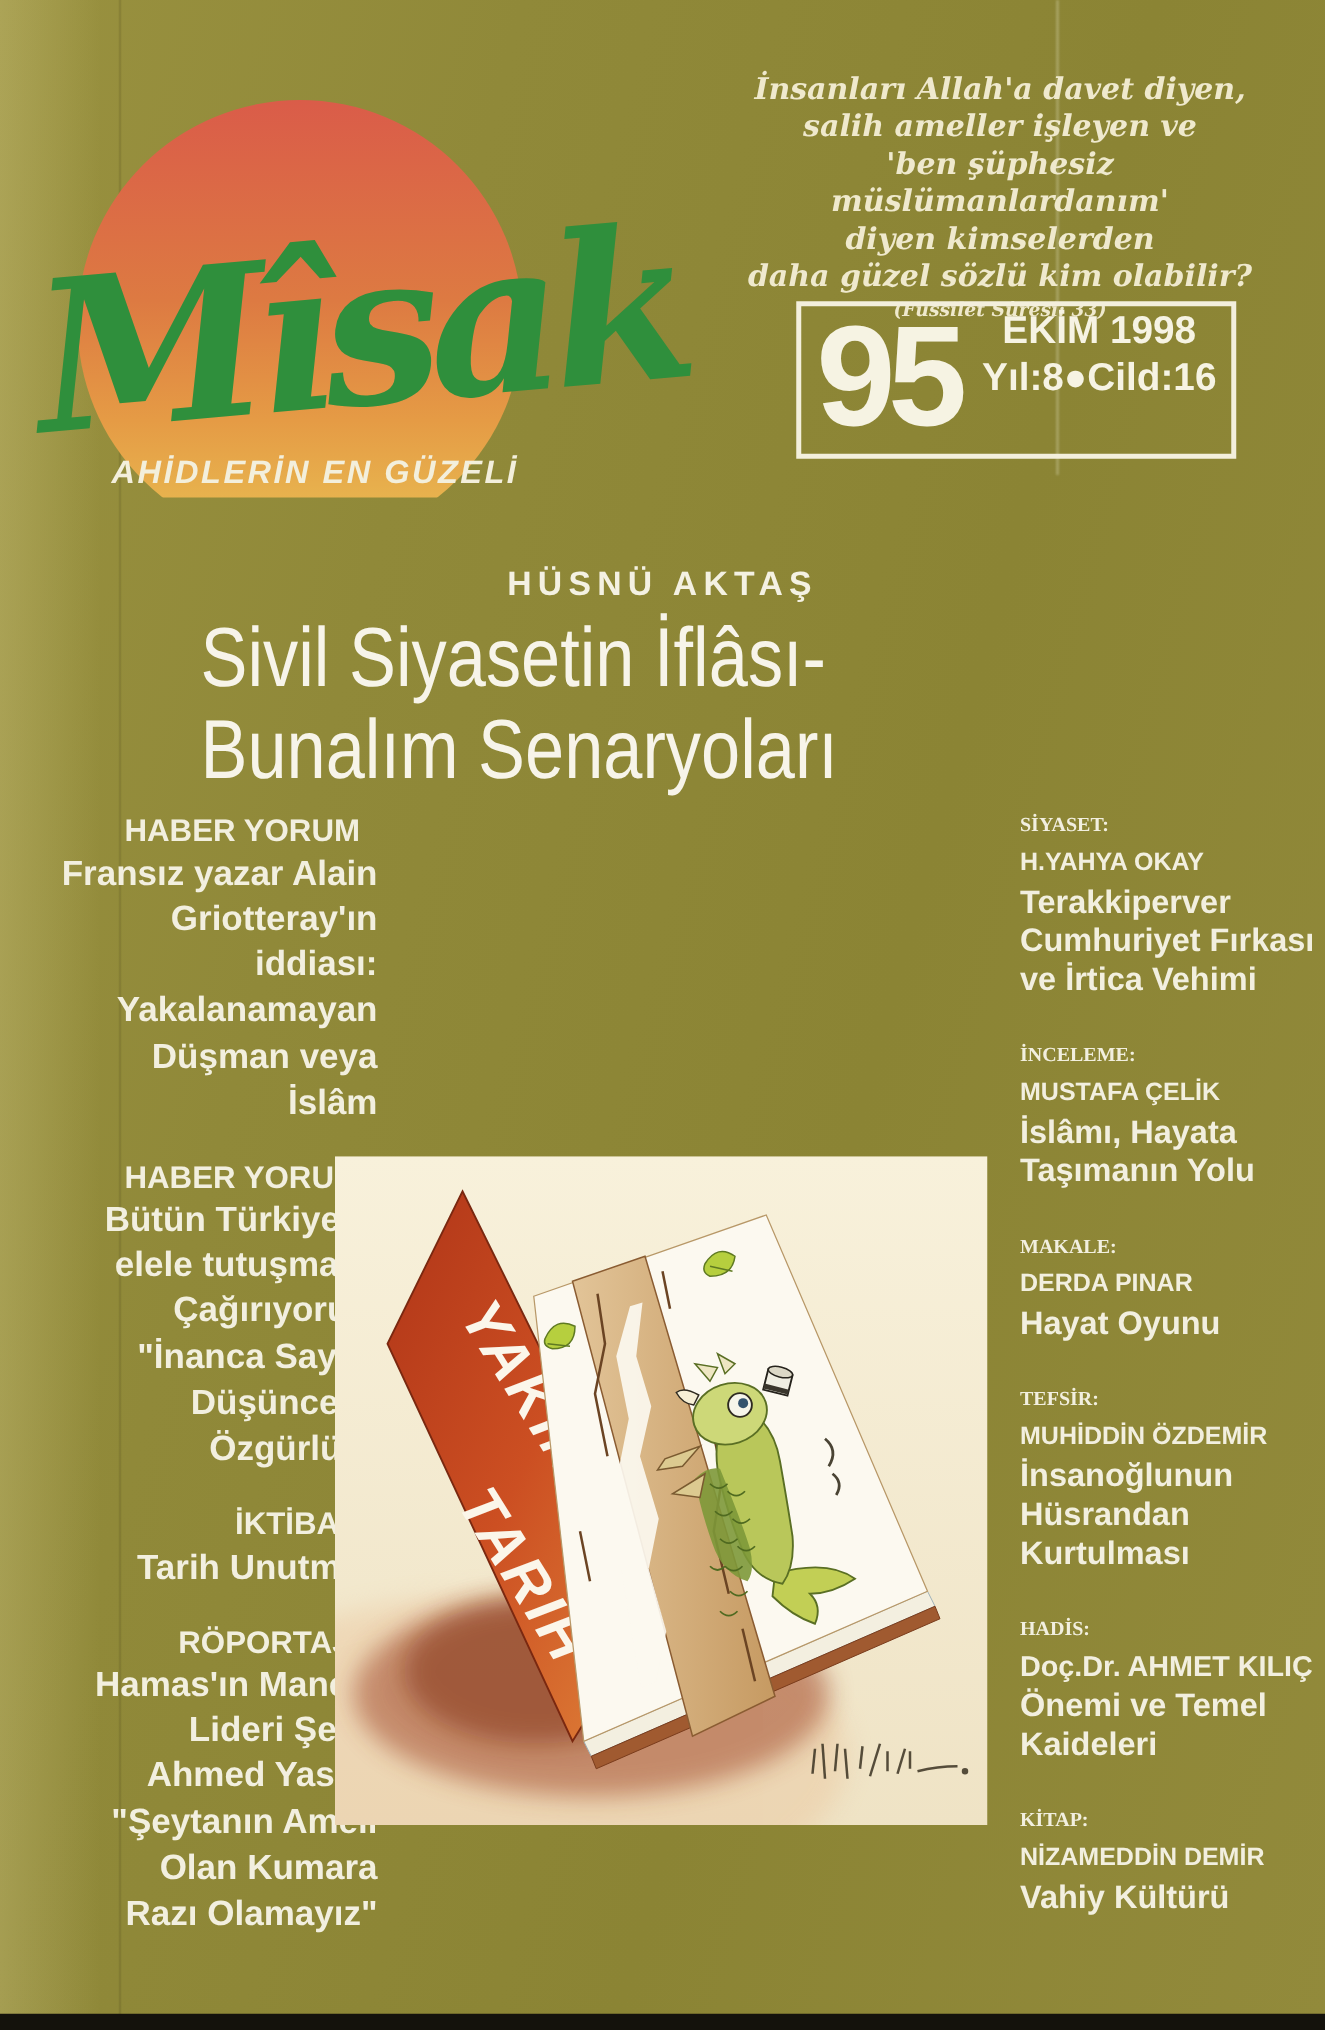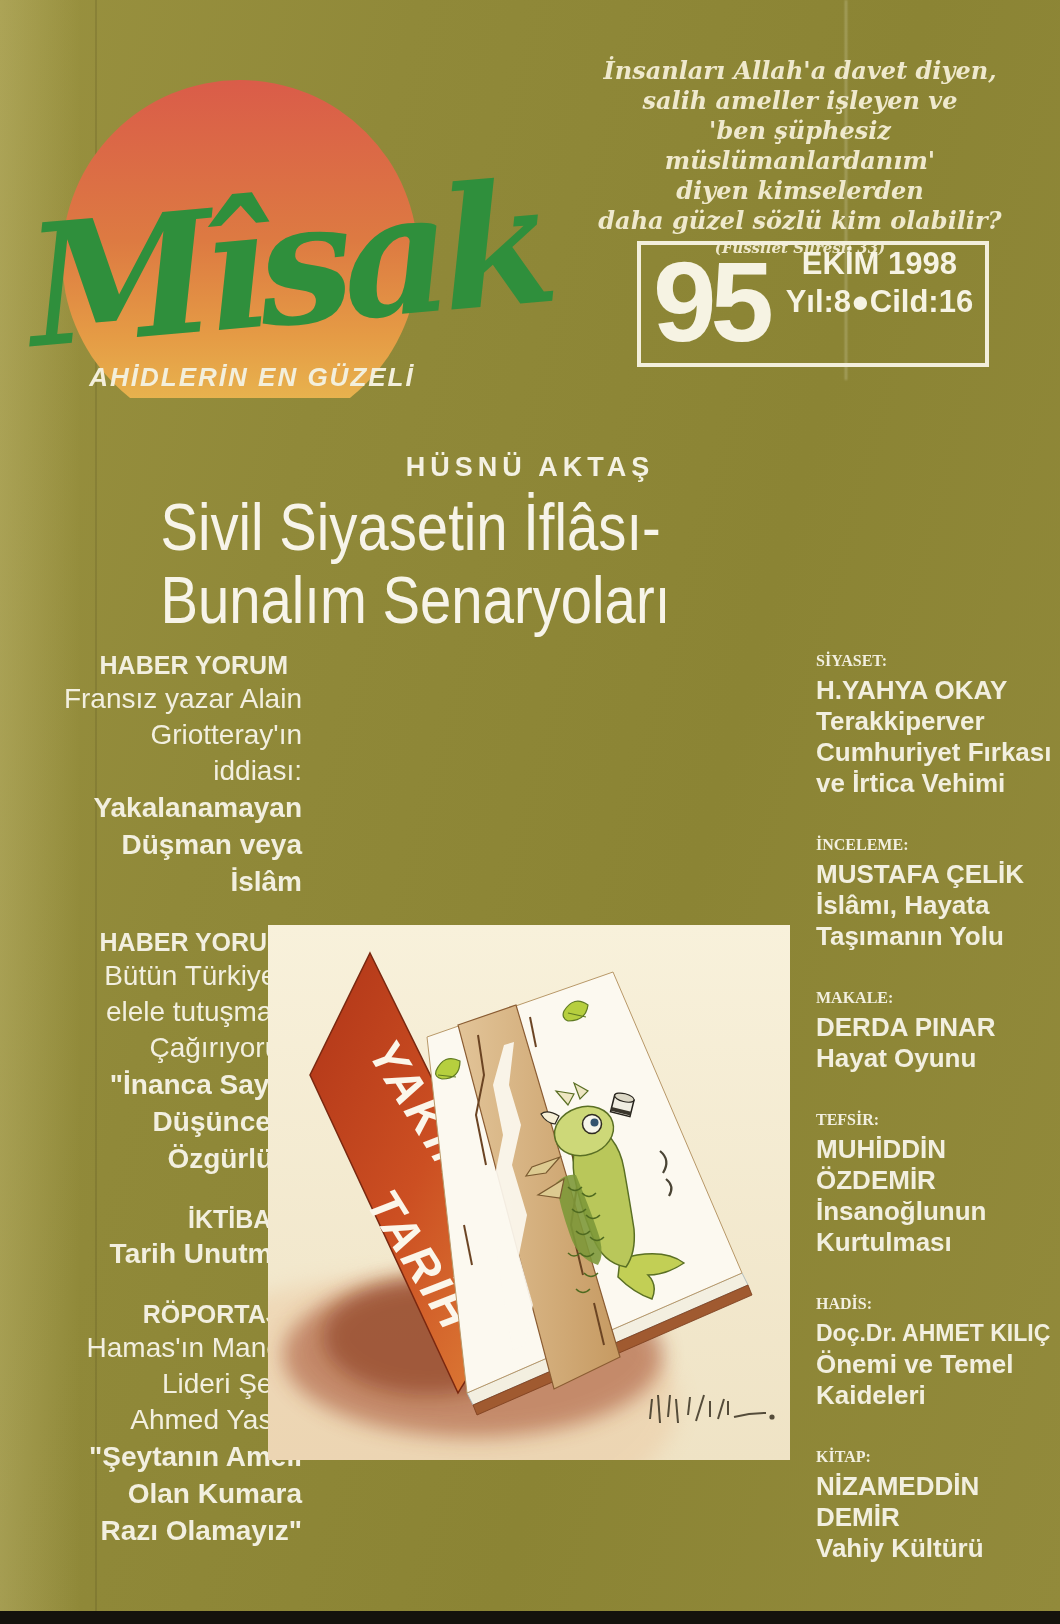--- a/index.html
+++ b/index.html
@@ -30,27 +30,27 @@
   .issue-meta{flex:1;text-align:center;font-weight:bold;font-size:31px;line-height:38px;white-space:nowrap;}
 
   .author{position:absolute;left:280px;top:452px;width:500px;text-align:center;
     font-size:27px;font-weight:bold;letter-spacing:5px;color:#f4f1e2;}
   .headline{position:absolute;left:90px;top:490px;width:880px;text-align:left;color:#f7f4e9;font-weight:normal;}
   .headline .hl{display:block;font-size:67px;line-height:73px;transform:scaleX(.84);transform-origin:50% 50%;}
 
   .col-left{position:absolute;left:46px;top:650px;width:256px;text-align:right;color:#f2efdf;}
   .col-left .item{margin-bottom:27px;}
   .li-cat{font-size:25px;font-weight:bold;line-height:31px;padding-right:14px;}
-  .li-sub{font-size:28px;line-height:36px;font-weight:normal;}
+  .li-sub{font-size:28px;line-height:36px;font-weight:bold;}
   .li-strong{font-size:28px;line-height:37px;font-weight:bold;}
 
   .col-right{position:absolute;left:816px;top:646px;width:240px;color:#f2efdf;}
   .col-right .item{margin-bottom:31px;}
   .ri-cat{font-size:16px;font-weight:bold;line-height:29px;font-family:Liberation Serif, serif;}
-  .ri-author{font-size:26px;font-weight:bold;line-height:31px;}
+  .ri-author{font-size:20px;font-weight:bold;line-height:31px;}
   .ri-author.small{font-size:23px;}
   .ri-line{font-size:26px;font-weight:bold;line-height:31px;}
 
   .illustration{position:absolute;left:268px;top:925px;width:522px;height:535px;}
 </style>
 </head>
 <body>
 
 <div class="cover">
 
@@ -145,20 +145,21 @@
     </div>
     <div class="item">
       <div class="ri-cat">MAKALE:</div>
       <div class="ri-author">DERDA PINAR</div>
       <div class="ri-line">Hayat Oyunu</div>
     </div>
     <div class="item">
       <div class="ri-cat">TEFSİR:</div>
       <div class="ri-author">MUHİDDİN ÖZDEMİR</div>
       <div class="ri-line">İnsanoğlunun</div>
+      <div class="ri-line">Hüsrandan</div>
       <div class="ri-line">Kurtulması</div>
     </div>
     <div class="item">
       <div class="ri-cat">HADİS:</div>
       <div class="ri-author small">Doç.Dr. AHMET KILIÇ</div>
       <div class="ri-line">Önemi ve Temel</div>
       <div class="ri-line">Kaideleri</div>
     </div>
     <div class="item">
       <div class="ri-cat">KİTAP:</div>

